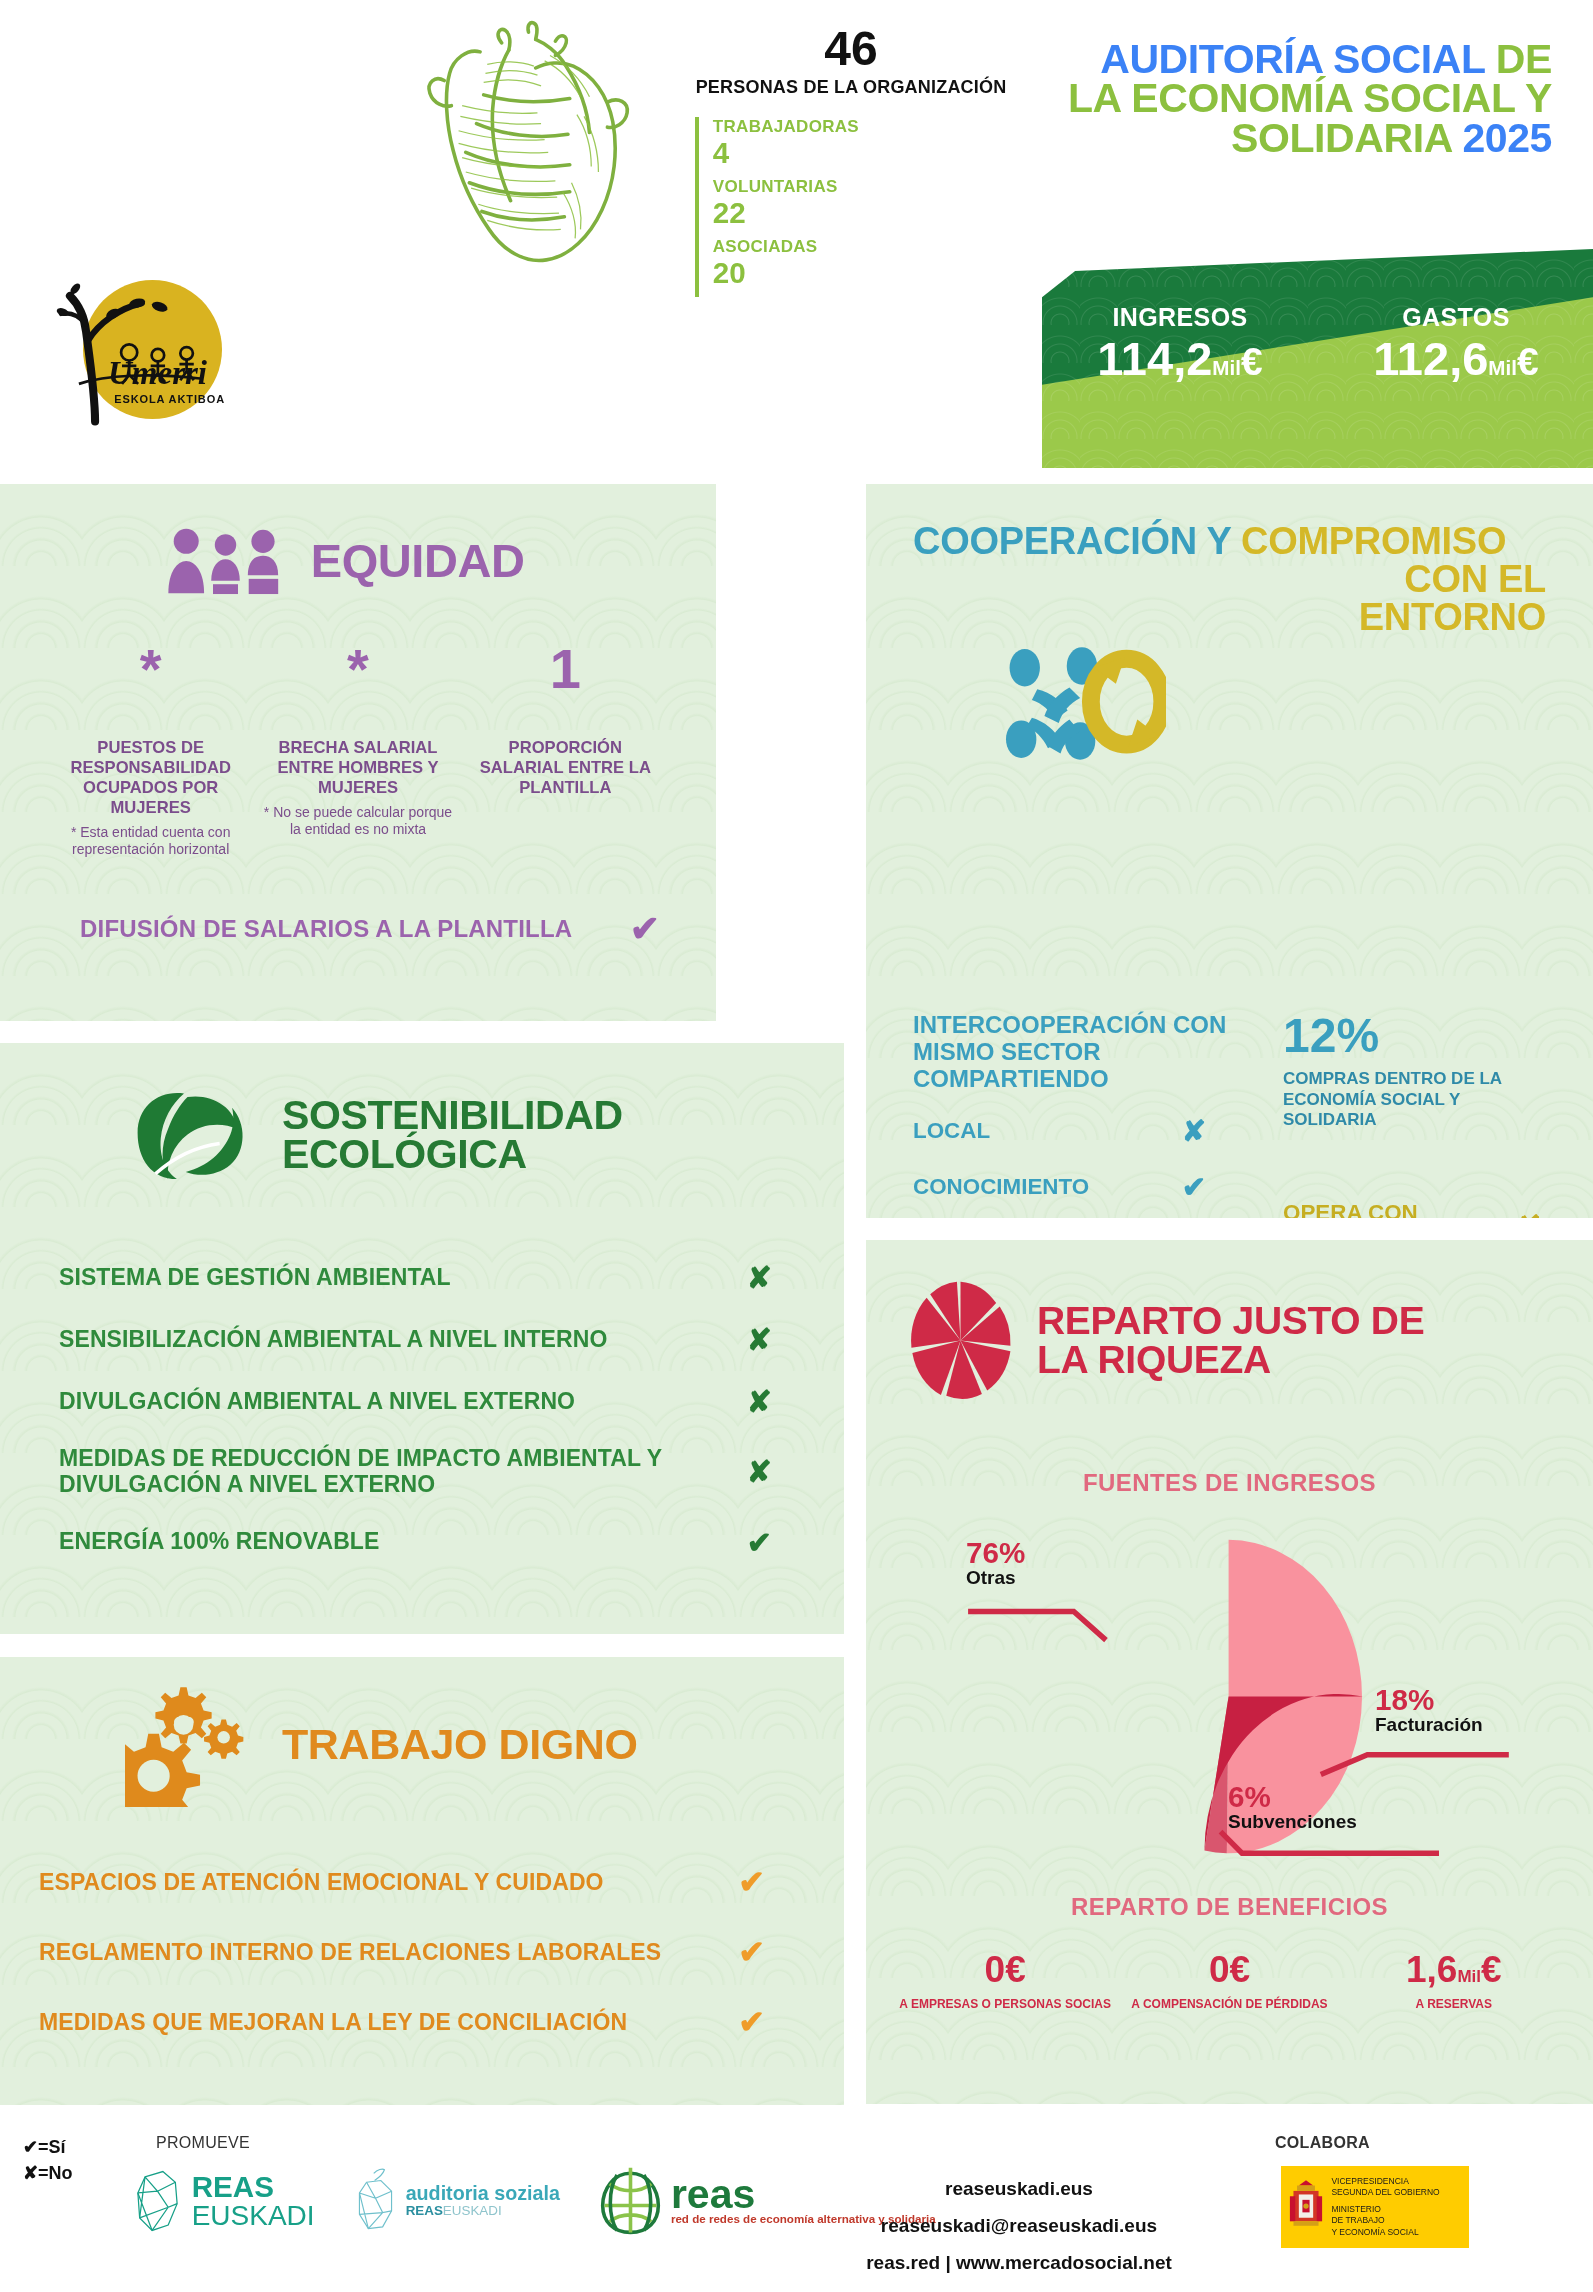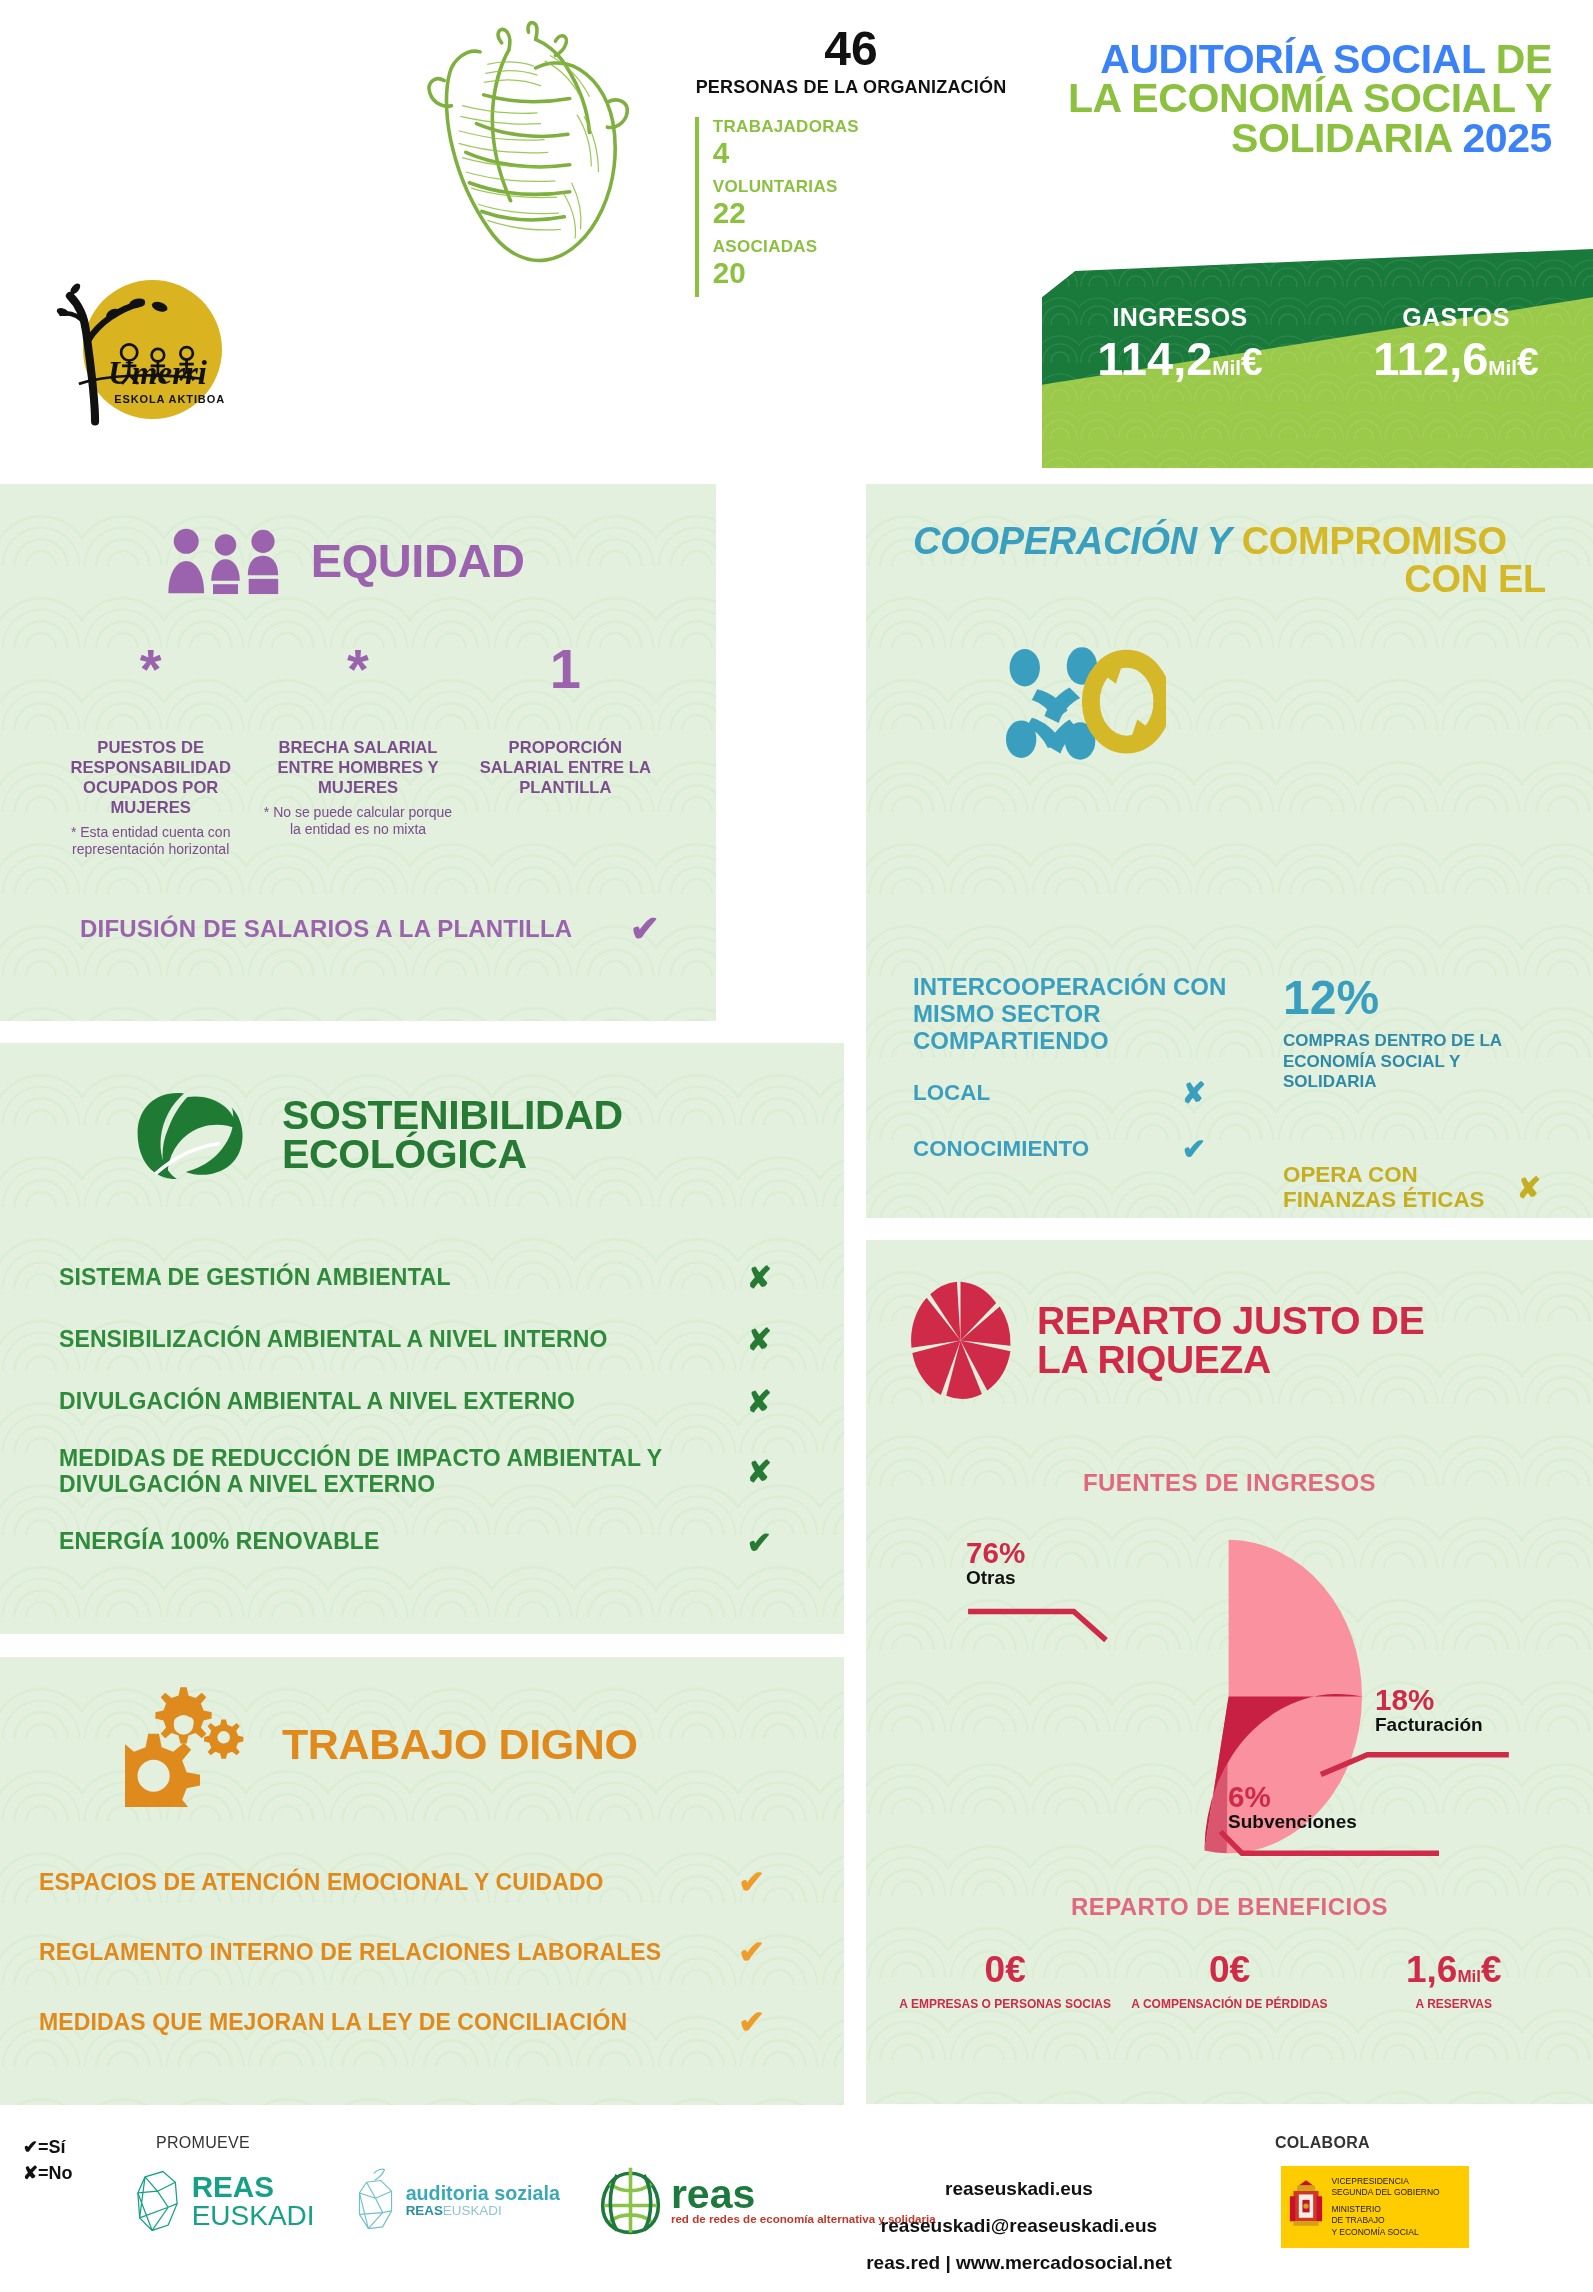--- a/index.html
+++ b/index.html
@@ -115,21 +115,21 @@
   .tr-title { font-size:43px; color:#e08a1e; }
   .tr-list { margin-top:56px; padding:0 0 0 39px; }
   .tr-item { display:flex; align-items:center; justify-content:space-between;
     padding-right:79px; margin-bottom:32px; }
   .tr-lab { font-size:23px; font-weight:900; color:#e08a1e; letter-spacing:0.1px; }
   .tr-mark { font-size:32px; font-weight:800; color:#ef9c2a; }
 
   
   .co-title { padding:38px 47px 0 47px; font-size:38px; font-weight:900; line-height:1.0;
     letter-spacing:-0.3px; }
-  .co-b { color:#3a9fbf;font-style:italic; } .co-y { color:#d4b828; }
+  .co-b { color:#3a9fbf; } .co-y { color:#d4b828; }
   .co-icons { position:absolute; left:139px; top:148px; }
   .co-body { display:flex; padding:376px 43px 0 47px; }
   .co-left { width:345px; }
   .co-left-head { font-size:24px; font-weight:900; color:#3a9fbf; line-height:1.12; }
   .co-item { display:flex; align-items:center; justify-content:space-between;
     padding-right:52px; margin-top:21.5px; }
   .co-item-lab { font-size:22.4px; font-weight:900; color:#3a9fbf; }
   .co-item-mark { font-size:29px; font-weight:800; color:#3a9fbf; }
   .co-right { flex:1; padding-left:25px; }
   .co-pct { font-size:48px; font-weight:900; color:#3a9fbf; line-height:1; }
@@ -407,20 +407,21 @@
         <div class="tr-mark">✔</div>
       </div>
     </div>
   </div>
 
   <div class="panel p-coop">
     <div class="co-title">
       <div><span class="co-b">COOPERACIÓN Y</span>
            <span class="co-y">COMPROMISO</span></div>
       <div style="text-align:right" class="co-y">CON EL</div>
+      <div style="text-align:right" class="co-y">ENTORNO</div>
     </div>
 
     <div class="co-icons">
       <svg width="161" height="134" viewBox="0 0 180 150">
         <g fill="#3a9fbf">
           <ellipse cx="22" cy="40" rx="17" ry="21"></ellipse>
           <ellipse cx="86" cy="38" rx="17" ry="21"></ellipse>
           <ellipse cx="18" cy="120" rx="17" ry="21"></ellipse>
           <ellipse cx="84" cy="122" rx="17" ry="21"></ellipse>
           <path d="M36 64 C52 68 64 78 70 88 L56 98 C50 88 42 80 30 76 Z"></path>

